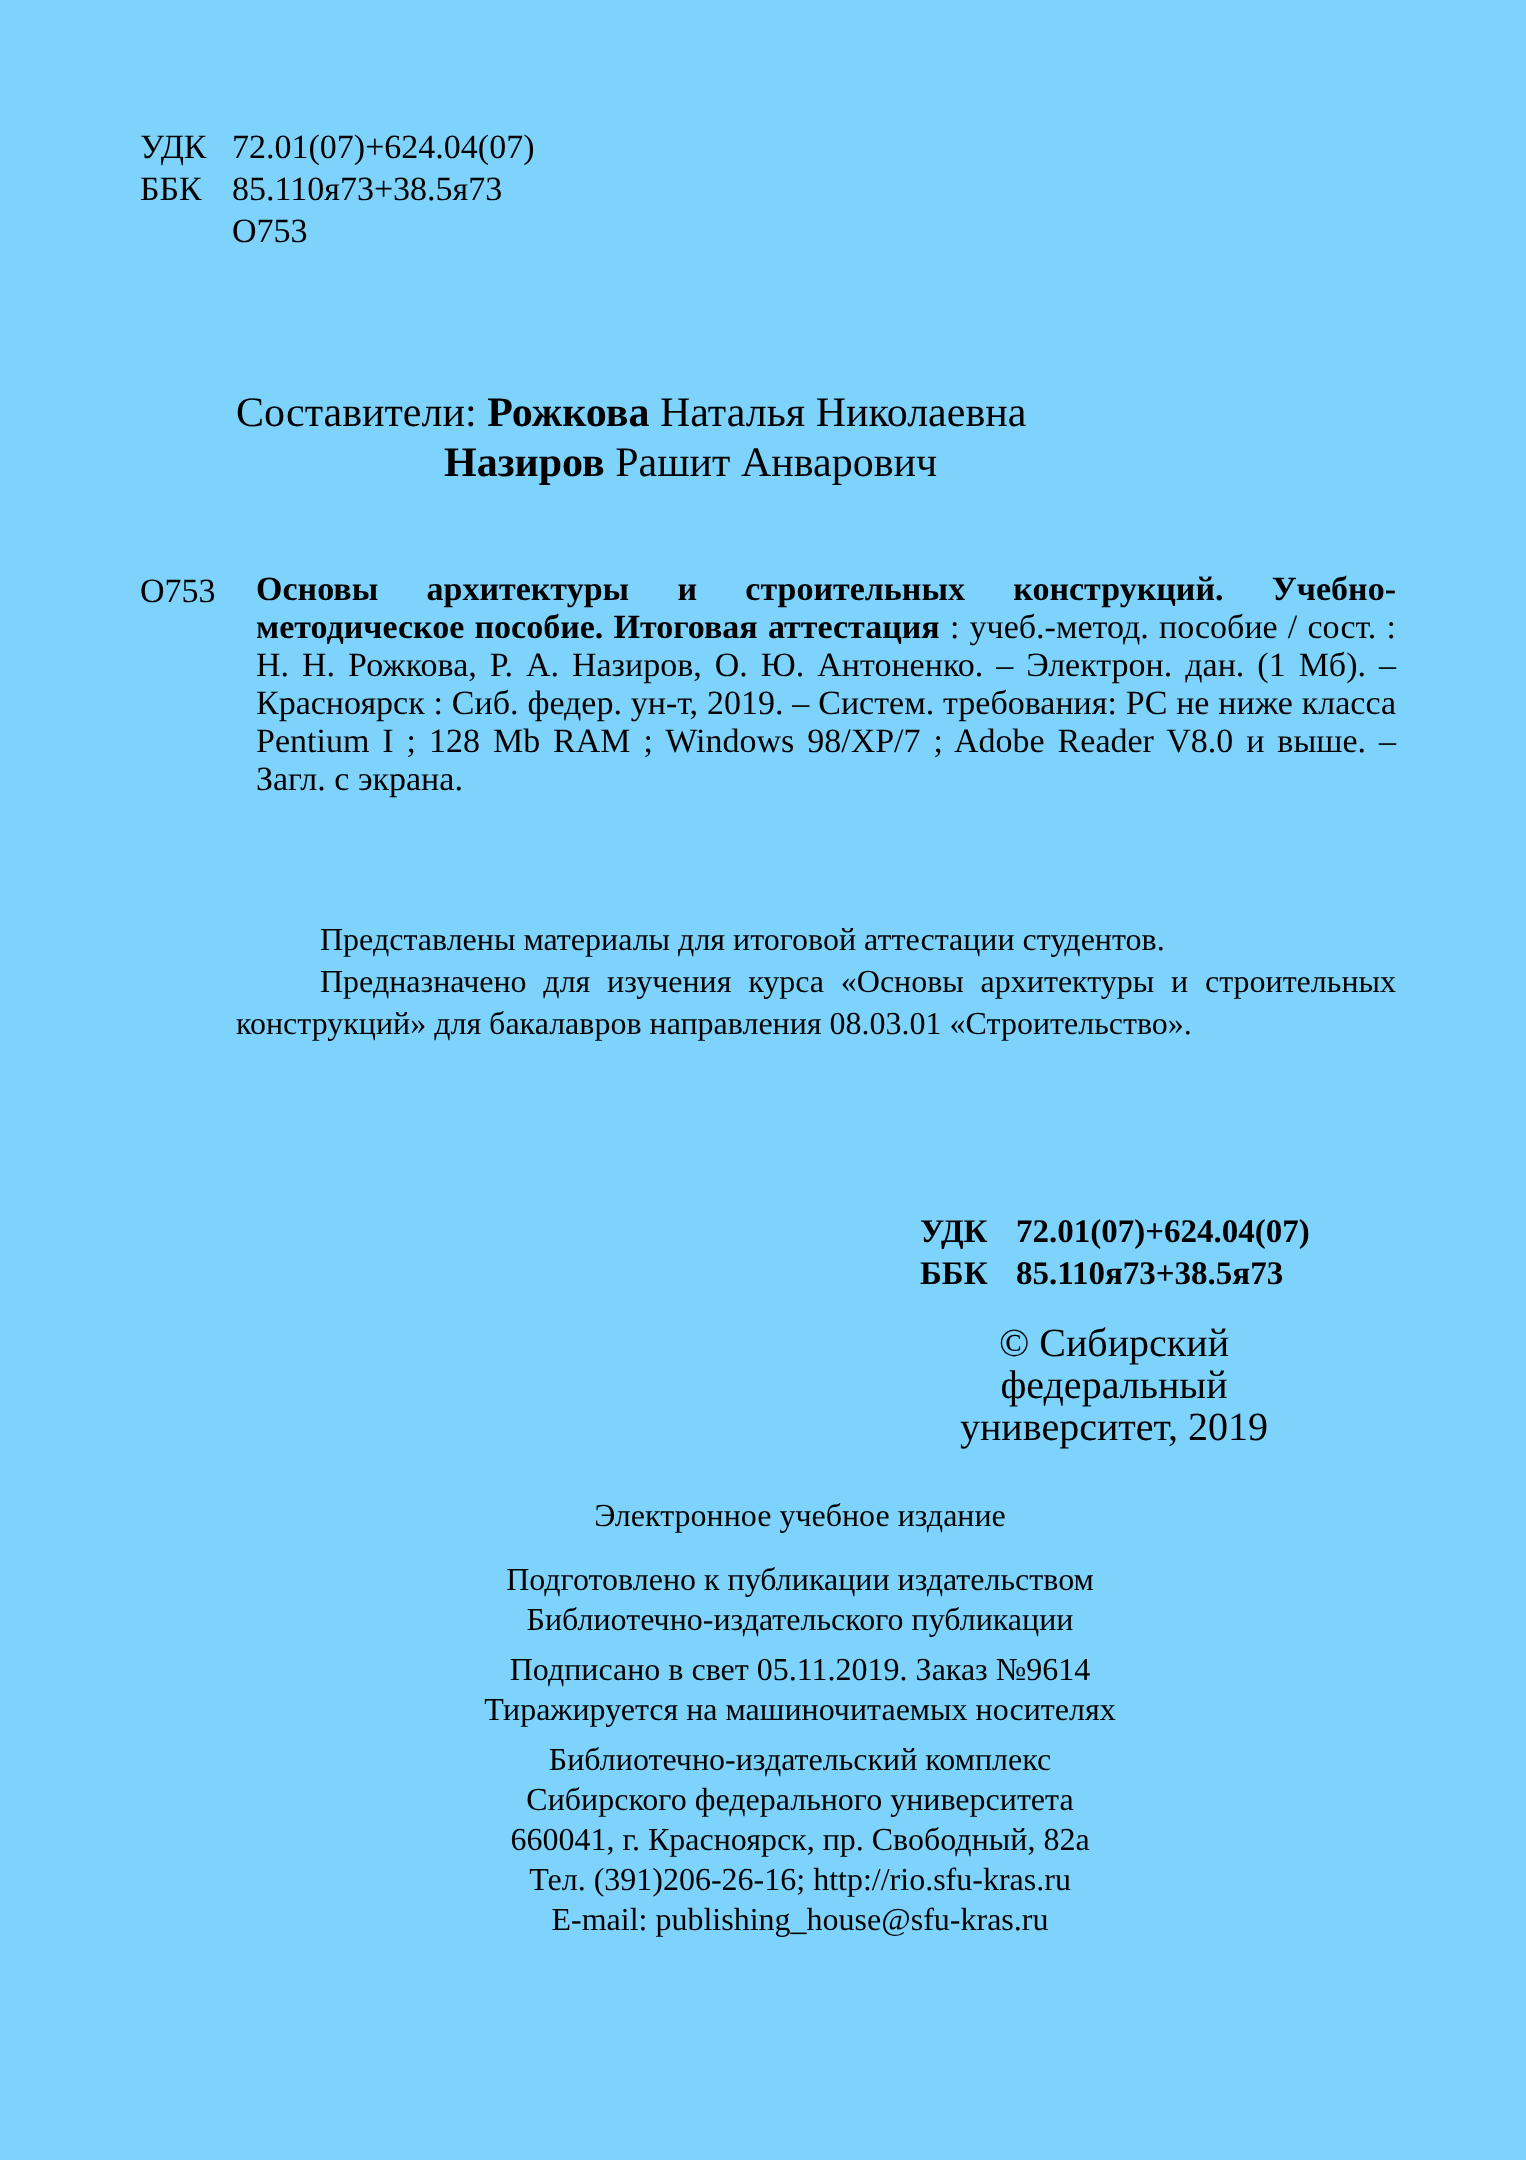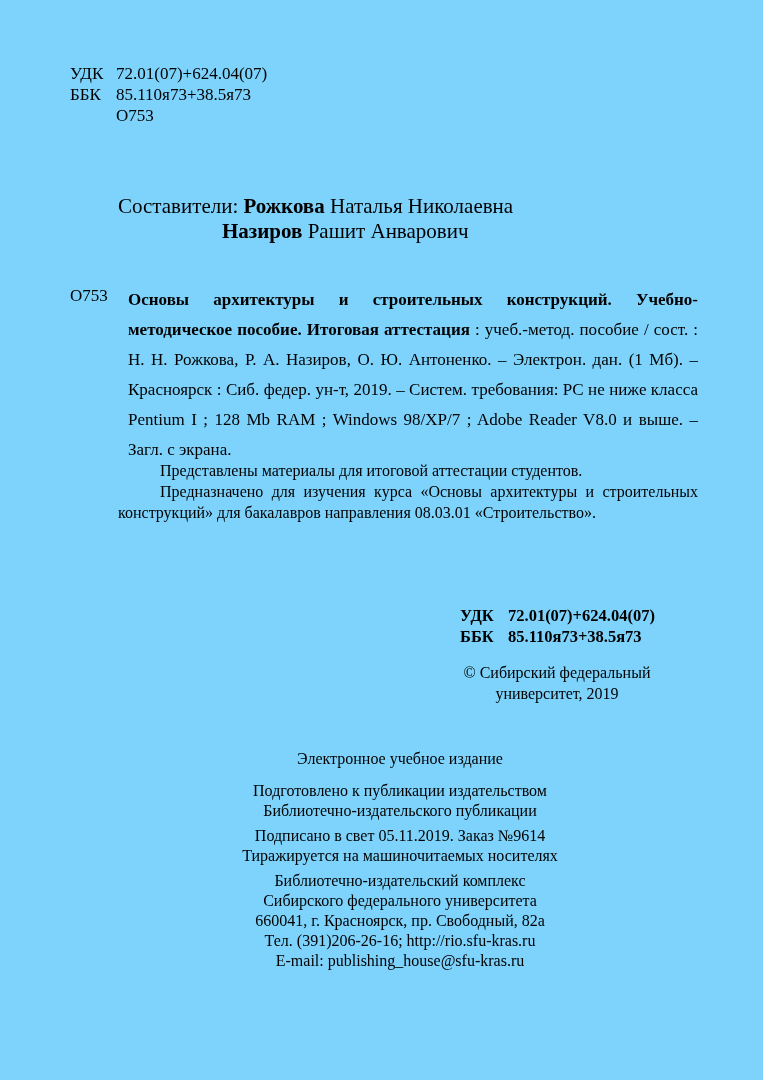--- a/index.html
+++ b/index.html
@@ -22,32 +22,32 @@
   .code-label { flex: 0 0 46px; }
   .code-value { white-space: nowrap; }
 
   
   .compilers { left: 118px; top: 194px; font-size: 21px; line-height: 25px; }
   .comp-line.indent { padding-left: 104px; }
 
   
   .bib { left: 70px; top: 285px; width: 628px; font-size: 17px; display: flex; align-items: flex-start; }
   .bib-code { flex: 0 0 58px; line-height: 22.4px; }
-  .bib-text { flex: 1; margin: 0; text-align: justify; line-height: 30px; }
+  .bib-text { flex: 1; margin: 0; text-align: justify; line-height: 19px; }
 
   
   .annotation { left: 118px; top: 460px; width: 580px; font-size: 16px; line-height: 21px; }
   .annotation p { margin: 0; text-align: justify; text-indent: 42px; }
 
   
   .bottom-codes { left: 460px; top: 605px; font-size: 16.5px; line-height: 21px; font-weight: bold; }
   .bottom-codes .code-label { flex: 0 0 48px; }
 
   
-  .copyright { left: 459px; top: 662px; width: 196px; text-align: center; font-size: 16px; line-height: 21px; }
+  .copyright { left: 459px; top: 662px; width: 196px; text-align: center; font-size: 20px; line-height: 21px; }
 
   
   .bottom-center { left: 70px; top: 749px; width: 660px; text-align: center; font-size: 16px; line-height: 20px; }
   .edition-note { margin-bottom: 12px; }
   .footer-block { margin-bottom: 5px; }
 </style>
 </head>
 <body>
 
 <div class="page">

